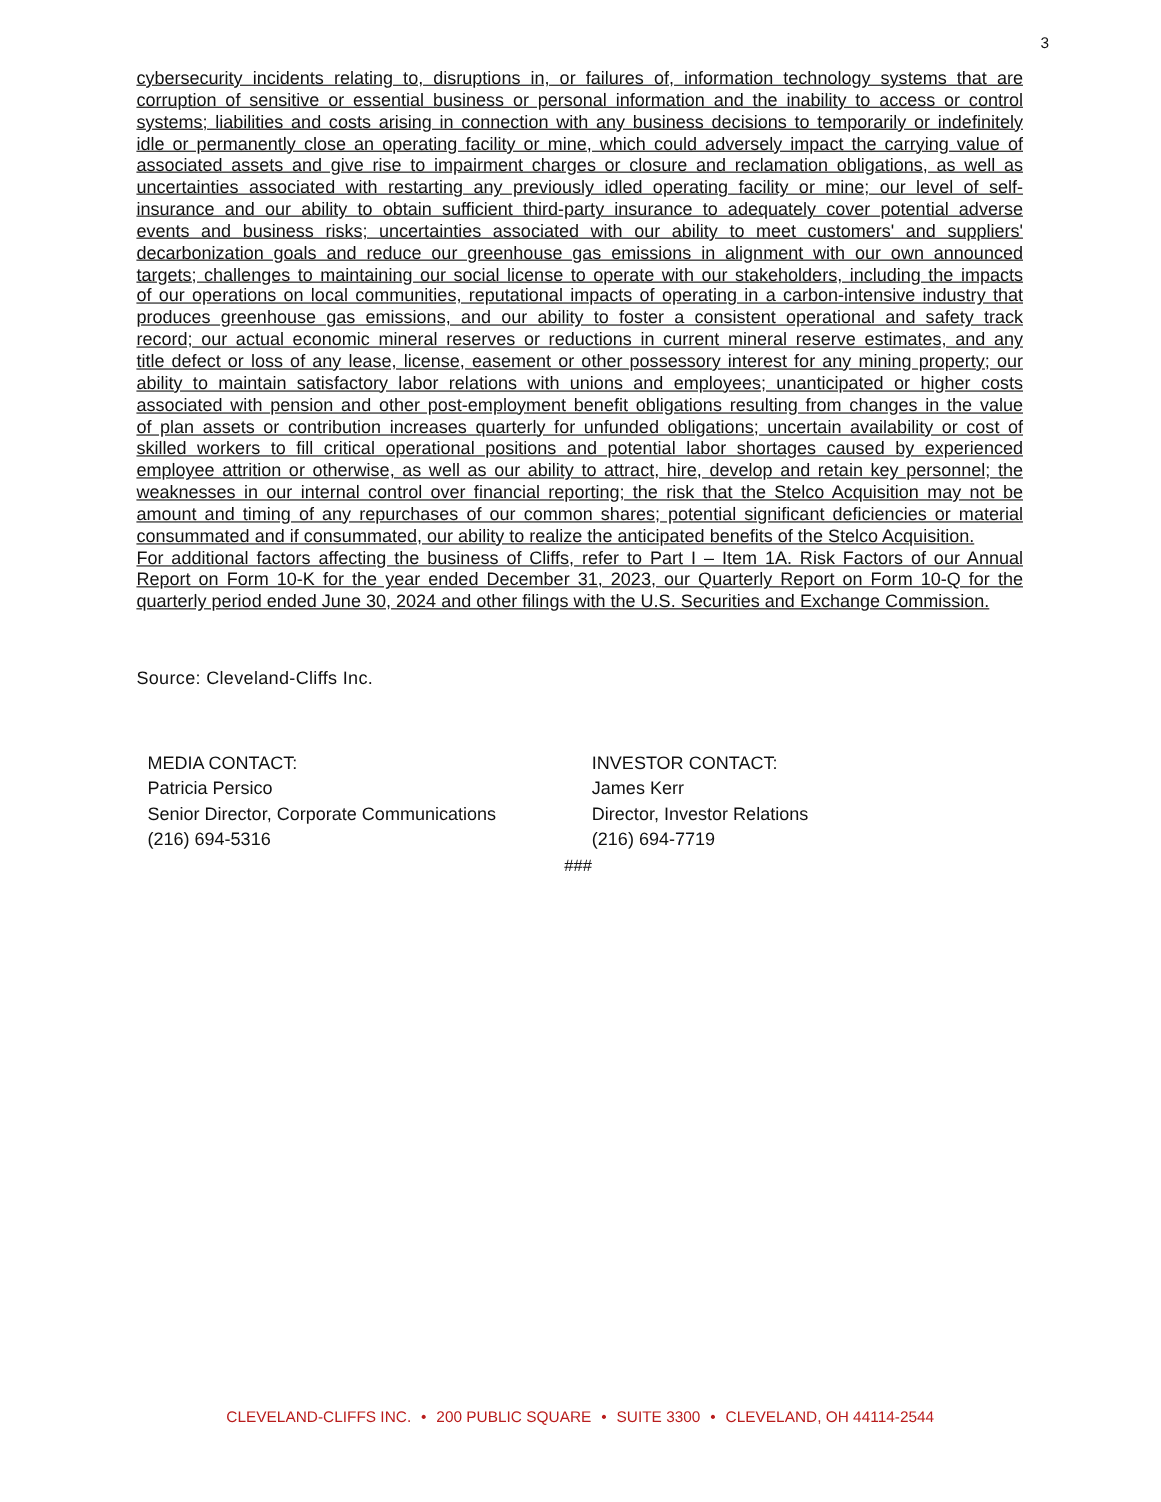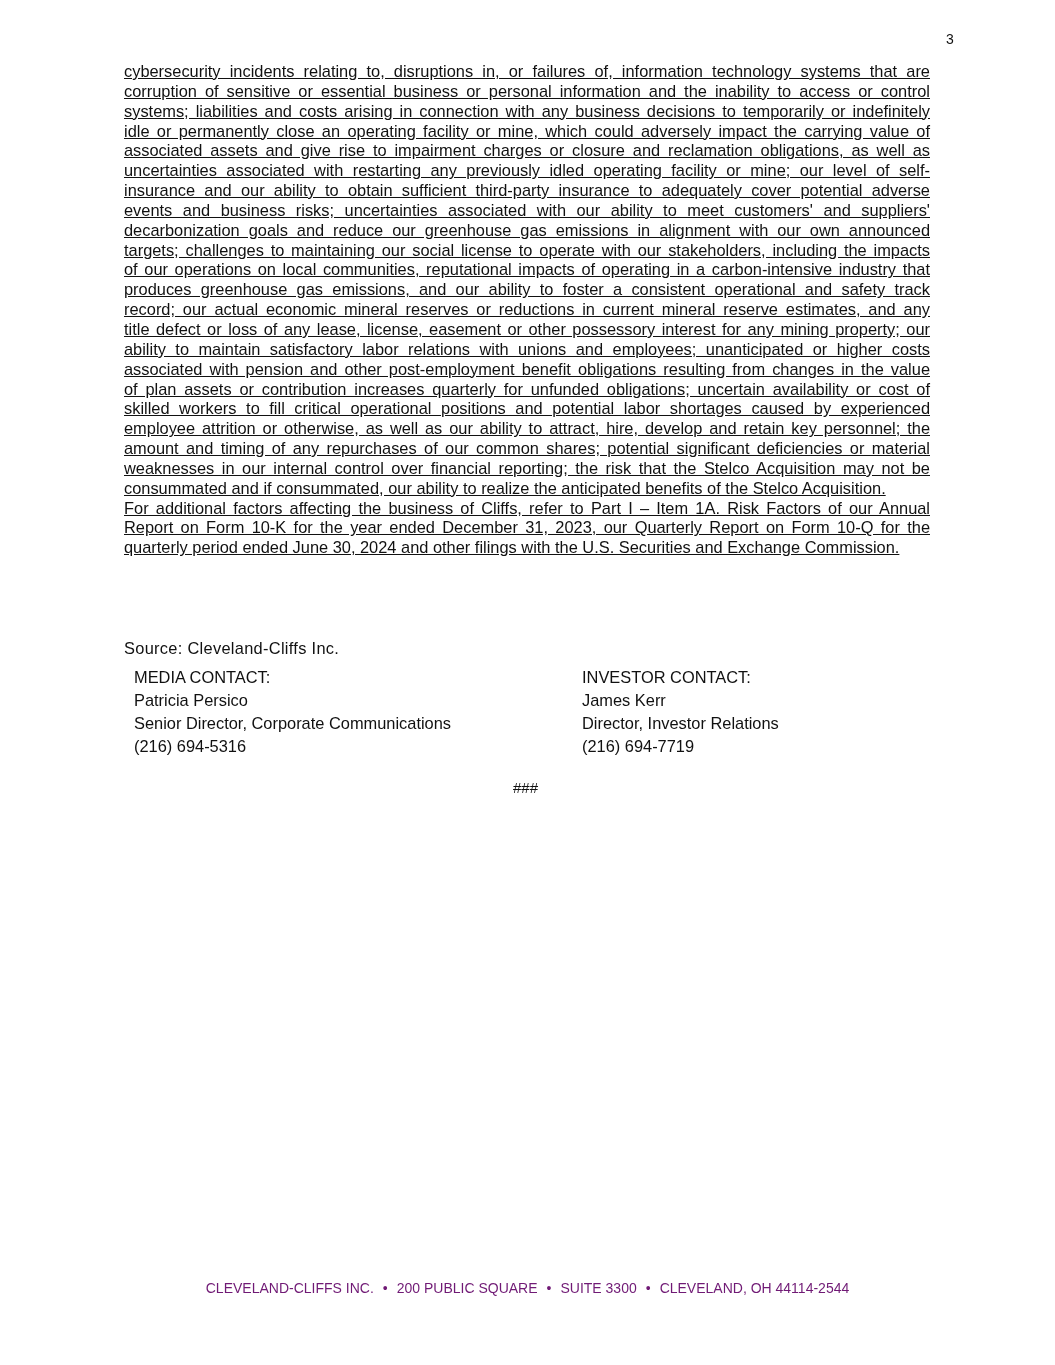--- a/index.html
+++ b/index.html
@@ -4,27 +4,27 @@
 <style>
   html, body { margin: 0; padding: 0; background: #ffffff; }
   body { width: 1055px; height: 1365px; position: relative; overflow: hidden;
          font-family: "Liberation Sans", sans-serif; color: #111; }
   .page-number { position: absolute; top: 31px; left: 946px; font-size: 14px; }
   .body-text { position: absolute; left: 124px; top: 62px; width: 806px;
                font-size: 16.4px; line-height: 19.85px; text-align: justify; }
   .body-text p { margin: 0; text-decoration: underline; }
   .line { display: block; text-align: justify; text-align-last: justify; white-space: nowrap; }
   .line.last { text-align-last: left; }
-  .source { position: absolute; left: 124px; top: 639px; font-size: 16.4px; letter-spacing: 0.3px; }
-  .contacts { position: absolute; left: 134px; top: 666px; width: 700px; display: flex; gap: 44px; }
+  .source { position: absolute; left: 124px; top: 608px; font-size: 16.4px; letter-spacing: 0.3px; }
+  .contacts { position: absolute; left: 134px; top: 683px; width: 700px; display: flex; }
   .contact { font-size: 16.4px; line-height: 23px; }
   .contact.media { width: 404px; }
   .end-mark { position: absolute; left: 513px; top: 779px; font-size: 15px; }
   .footer { position: absolute; top: 1280px; left: 0; width: 1055px; text-align: center;
-            color: #701a75; font-size: 14px; word-spacing: 0px; }
+            color: #b91c1c; font-size: 14px; word-spacing: 0px; }
   .footer .sep { margin: 0 9px; }
 </style>
 </head>
 <body>
 
 <div class="page-number">3</div>
 
 <div class="body-text">
   <p id="para1">
       <span class="line">cybersecurity incidents relating to, disruptions in, or failures of, information technology systems that are</span>
@@ -39,22 +39,22 @@
       <span class="line">targets; challenges to maintaining our social license to operate with our stakeholders, including the impacts</span>
       <span class="line">of our operations on local communities, reputational impacts of operating in a carbon-intensive industry that</span>
       <span class="line">produces greenhouse gas emissions, and our ability to foster a consistent operational and safety track</span>
       <span class="line">record; our actual economic mineral reserves or reductions in current mineral reserve estimates, and any</span>
       <span class="line">title defect or loss of any lease, license, easement or other possessory interest for any mining property; our</span>
       <span class="line">ability to maintain satisfactory labor relations with unions and employees; unanticipated or higher costs</span>
       <span class="line">associated with pension and other post-employment benefit obligations resulting from changes in the value</span>
       <span class="line">of plan assets or contribution increases quarterly for unfunded obligations; uncertain availability or cost of</span>
       <span class="line">skilled workers to fill critical operational positions and potential labor shortages caused by experienced</span>
       <span class="line">employee attrition or otherwise, as well as our ability to attract, hire, develop and retain key personnel; the</span>
+      <span class="line">weaknesses in our internal control over financial reporting; the risk that the Stelco Acquisition may not be</span>
       <span class="line">amount and timing of any repurchases of our common shares; potential significant deficiencies or material</span>
-      <span class="line">weaknesses in our internal control over financial reporting; the risk that the Stelco Acquisition may not be</span>
       <span class="line last">consummated and if consummated, our ability to realize the anticipated benefits of the Stelco Acquisition.</span>
     </p>
   <p id="para2">
       <span class="line">For additional factors affecting the business of Cliffs, refer to Part I – Item 1A. Risk Factors of our Annual</span>
       <span class="line">Report on Form 10-K for the year ended December 31, 2023, our Quarterly Report on Form 10-Q for the</span>
       <span class="line last">quarterly period ended June 30, 2024 and other filings with the U.S. Securities and Exchange Commission.</span>
     </p>
 </div>
 
 <div class="source">Source: Cleveland-Cliffs Inc.</div>

